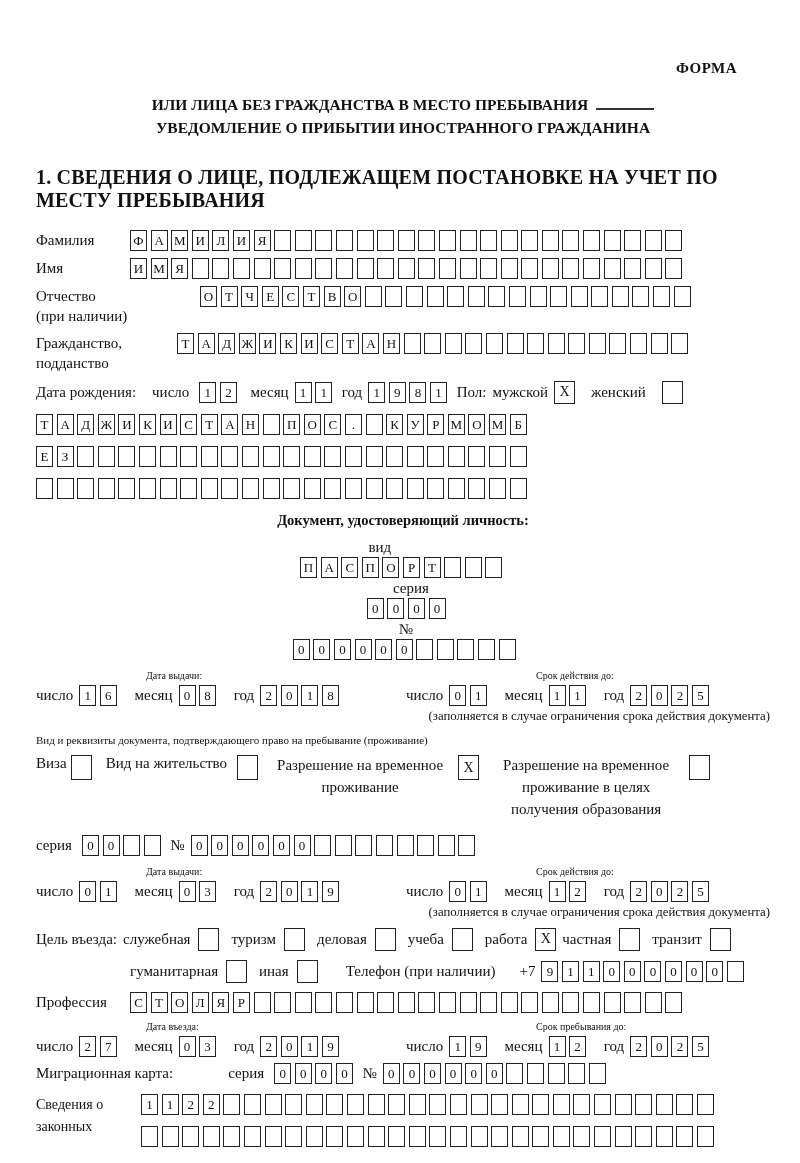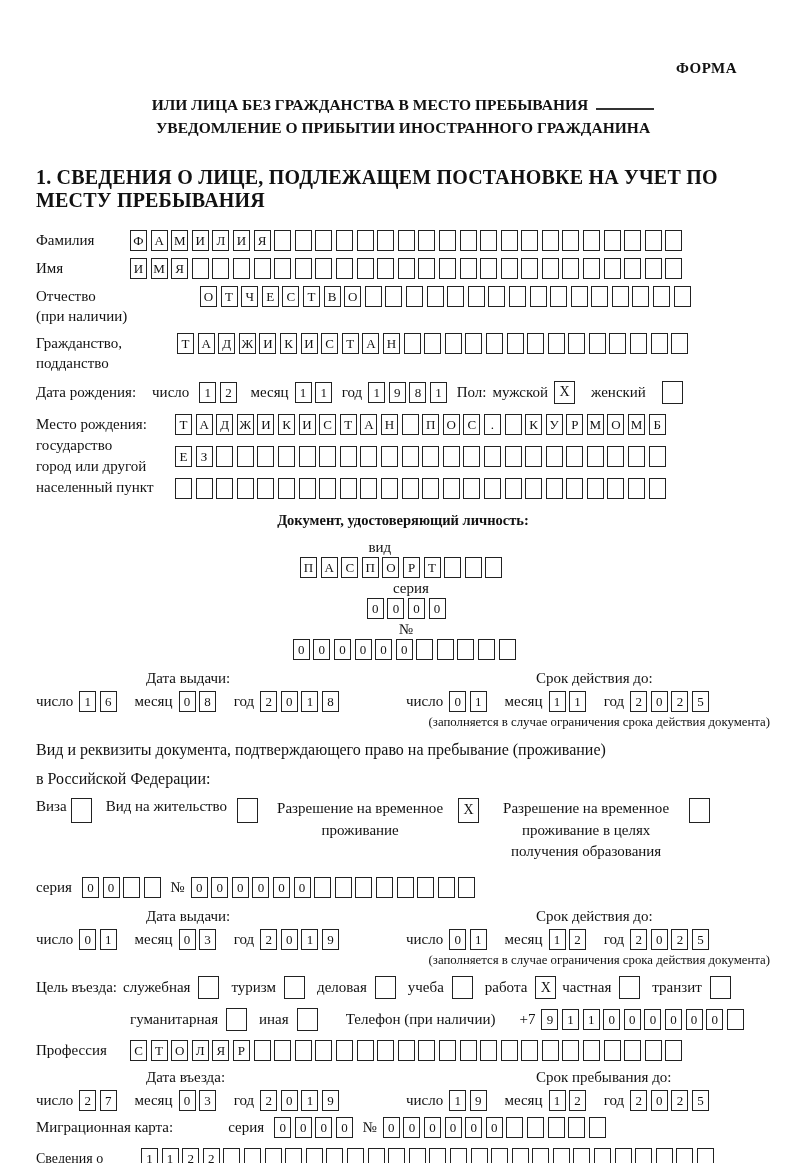--- a/index.html
+++ b/index.html
@@ -38,27 +38,27 @@
   .bp{display:flex;margin-bottom:2px;}
   .bp-lbls{flex:0 0 139px;font-size:15px;line-height:1.42;}
   .bp-rows .cells{margin-bottom:11px;}
 
   .center-bold{font-weight:bold;font-size:14.5px;text-align:center;margin:2px 0 8px 0;}
 
   
   .dates{display:flex;margin-bottom:2px;}
   .dcol-l{flex:0 0 370px;}
   .dcol-r{flex:1 1 auto;}
-  .dhead{font-size:15px;margin-bottom:4px;}
+  .dhead{font-size:10px;margin-bottom:4px;}
   .dhead-l{margin-left:110px;} .dhead-r{margin-left:130px;}
   .dline{display:flex;align-items:center;font-size:15px;}
   .dline .cells{margin-left:6px;margin-right:14px;}
   .dnote{font-size:12.8px;text-align:right;margin-top:3px;margin-bottom:6px;}
 
-  .para{font-size:16px;line-height:1.55;margin-bottom:4px;}
+  .para{font-size:11px;line-height:1.55;margin-bottom:4px;}
 
   .opts{display:flex;align-items:flex-start;margin:6px 0 14px 0;}
   .opts .olabel{font-size:15px;}
   .opts .wrap{text-align:center;line-height:1.45;}
   .opts .cb{margin-left:10px;margin-right:14px;margin-top:0;}
 
   .purpose{display:flex;align-items:center;flex-wrap:nowrap;font-size:15px;margin-bottom:9px;}
   .purpose .cb{margin-left:8px;margin-right:12px;height:21px;}
 
   .rep{display:flex;}
@@ -232,26 +232,20 @@
         <span class="cell">1</span>
       </span>
     <span class="lbl gap6">Пол:</span>
     <span class="lbl gap6">мужской</span>
     <span class="cb gap6" style="height:21px">X</span>
     <span class="lbl gap16">женский</span>
     <span class="cb gap16" style="height:21px"></span>
   </div>
 
   <div class="bp">
-    <div class="bp-lbls">
-      <div>Место рождения:</div>
-      <div>государство</div>
-      <div>город или другой</div>
-      <div>населенный пункт</div>
-    </div>
     <div class="bp-rows">
       <div class="cells">
           <span class="cell">Т</span>
           <span class="cell">А</span>
           <span class="cell">Д</span>
           <span class="cell">Ж</span>
           <span class="cell">И</span>
           <span class="cell">К</span>
           <span class="cell">И</span>
           <span class="cell">С</span>
@@ -408,21 +402,20 @@
             <span class="cell">0</span>
             <span class="cell">2</span>
             <span class="cell">5</span>
           </span>
       </div>
       <div class="dnote">(заполняется в случае ограничения срока действия документа)</div>
     </div>
   </div>
 
   <div class="para">Вид и реквизиты документа, подтверждающего право на пребывание (проживание)</div>
-  <div class="para">в Российской Федерации:</div>
 
   <div class="opts">
     <span class="olabel">Виза</span>
     <span class="cb" style="margin-left:4px;"></span>
     <span class="olabel">Вид на жительство</span>
     <span class="cb"></span>
     <span class="olabel wrap" style="width:176px">Разрешение на временное проживание</span>
     <span class="cb">X</span>
     <span class="olabel wrap" style="width:186px">Разрешение на временное проживание в целях получения образования</span>
     <span class="cb" style="margin-right:0;"></span>

